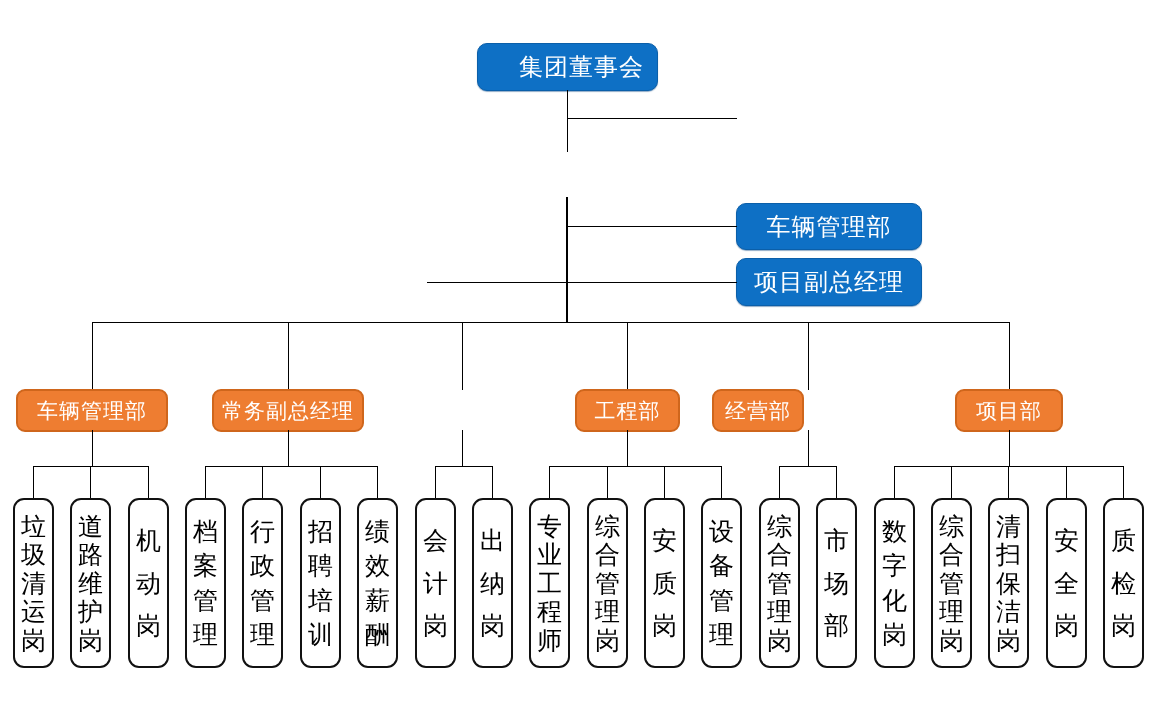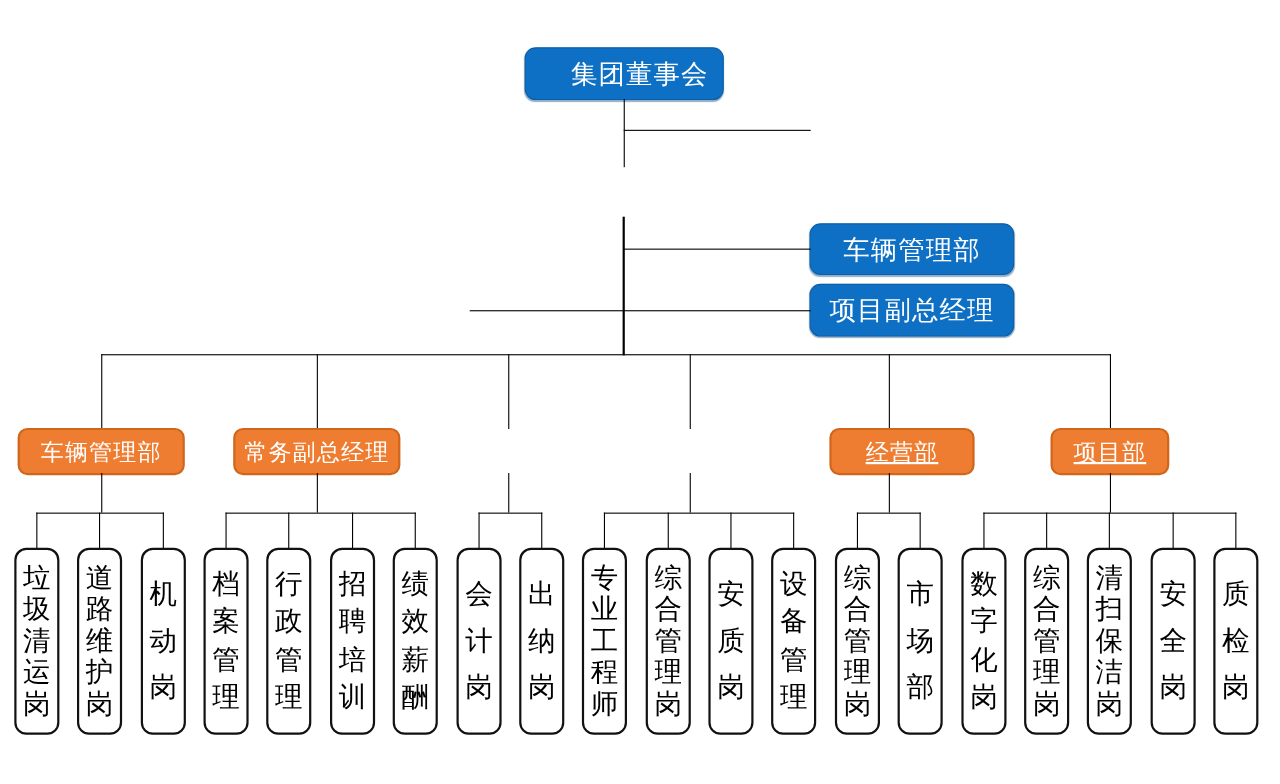--- a/index.html
+++ b/index.html
@@ -43,22 +43,23 @@
 
   <div class="ln" style="left:92px;top:322px;width:1px;height:68px;"></div>
   <div class="ln" style="left:288px;top:322px;width:1px;height:68px;"></div>
   <div class="ln" style="left:462px;top:322px;width:1px;height:68px;"></div>
   <div class="ln" style="left:627px;top:322px;width:1px;height:68px;"></div>
   <div class="ln" style="left:808px;top:322px;width:1px;height:68px;"></div>
   <div class="ln" style="left:1009px;top:322px;width:1px;height:68px;"></div>
 
   <div class="dept" style="left:16px;width:152px;">车辆管理部</div>
   <div class="dept" style="left:212px;width:152px;">常务副总经理</div>
-  <div class="dept" style="left:754px;width:132px;text-decoration:underline;">经营部</div>
-  <div class="dept" style="left:955px;width:108px;text-decoration:underline;">项目部</div>
+  <div class="dept" style="left:575px;width:105px;">工程部</div>
+  <div class="dept" style="left:712px;width:92px;">经营部</div>
+  <div class="dept" style="left:955px;width:108px;">项目部</div>
 
   <div class="ln" style="left:92px;top:430px;width:1px;height:36px;"></div>
   <div class="ln" style="left:288px;top:430px;width:1px;height:36px;"></div>
   <div class="ln" style="left:462px;top:430px;width:1px;height:36px;"></div>
   <div class="ln" style="left:627px;top:430px;width:1px;height:36px;"></div>
   <div class="ln" style="left:808px;top:430px;width:1px;height:36px;"></div>
   <div class="ln" style="left:1009px;top:430px;width:1px;height:36px;"></div>
 
   <div class="ln" style="left:33px;top:466px;width:116px;height:1px;"></div>
   <div class="ln" style="left:205px;top:466px;width:173px;height:1px;"></div>

